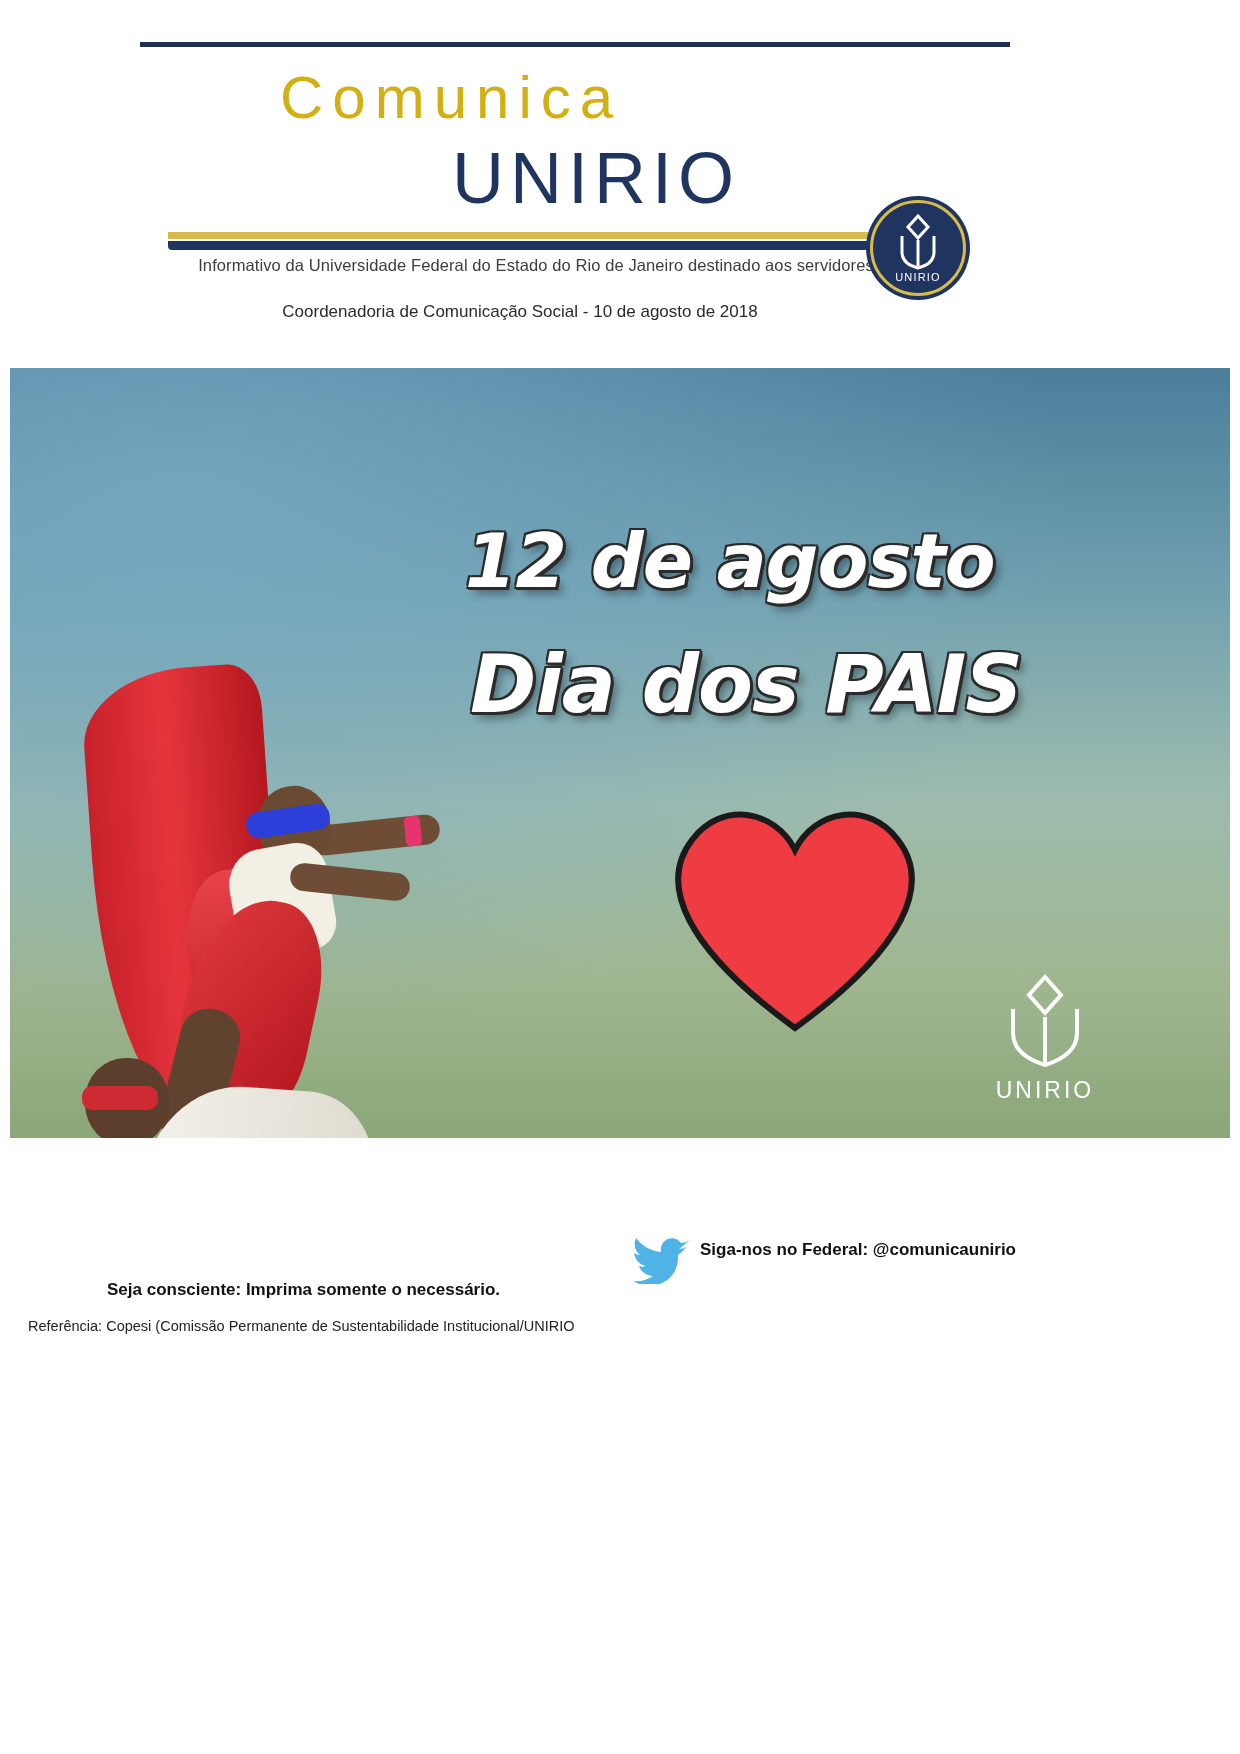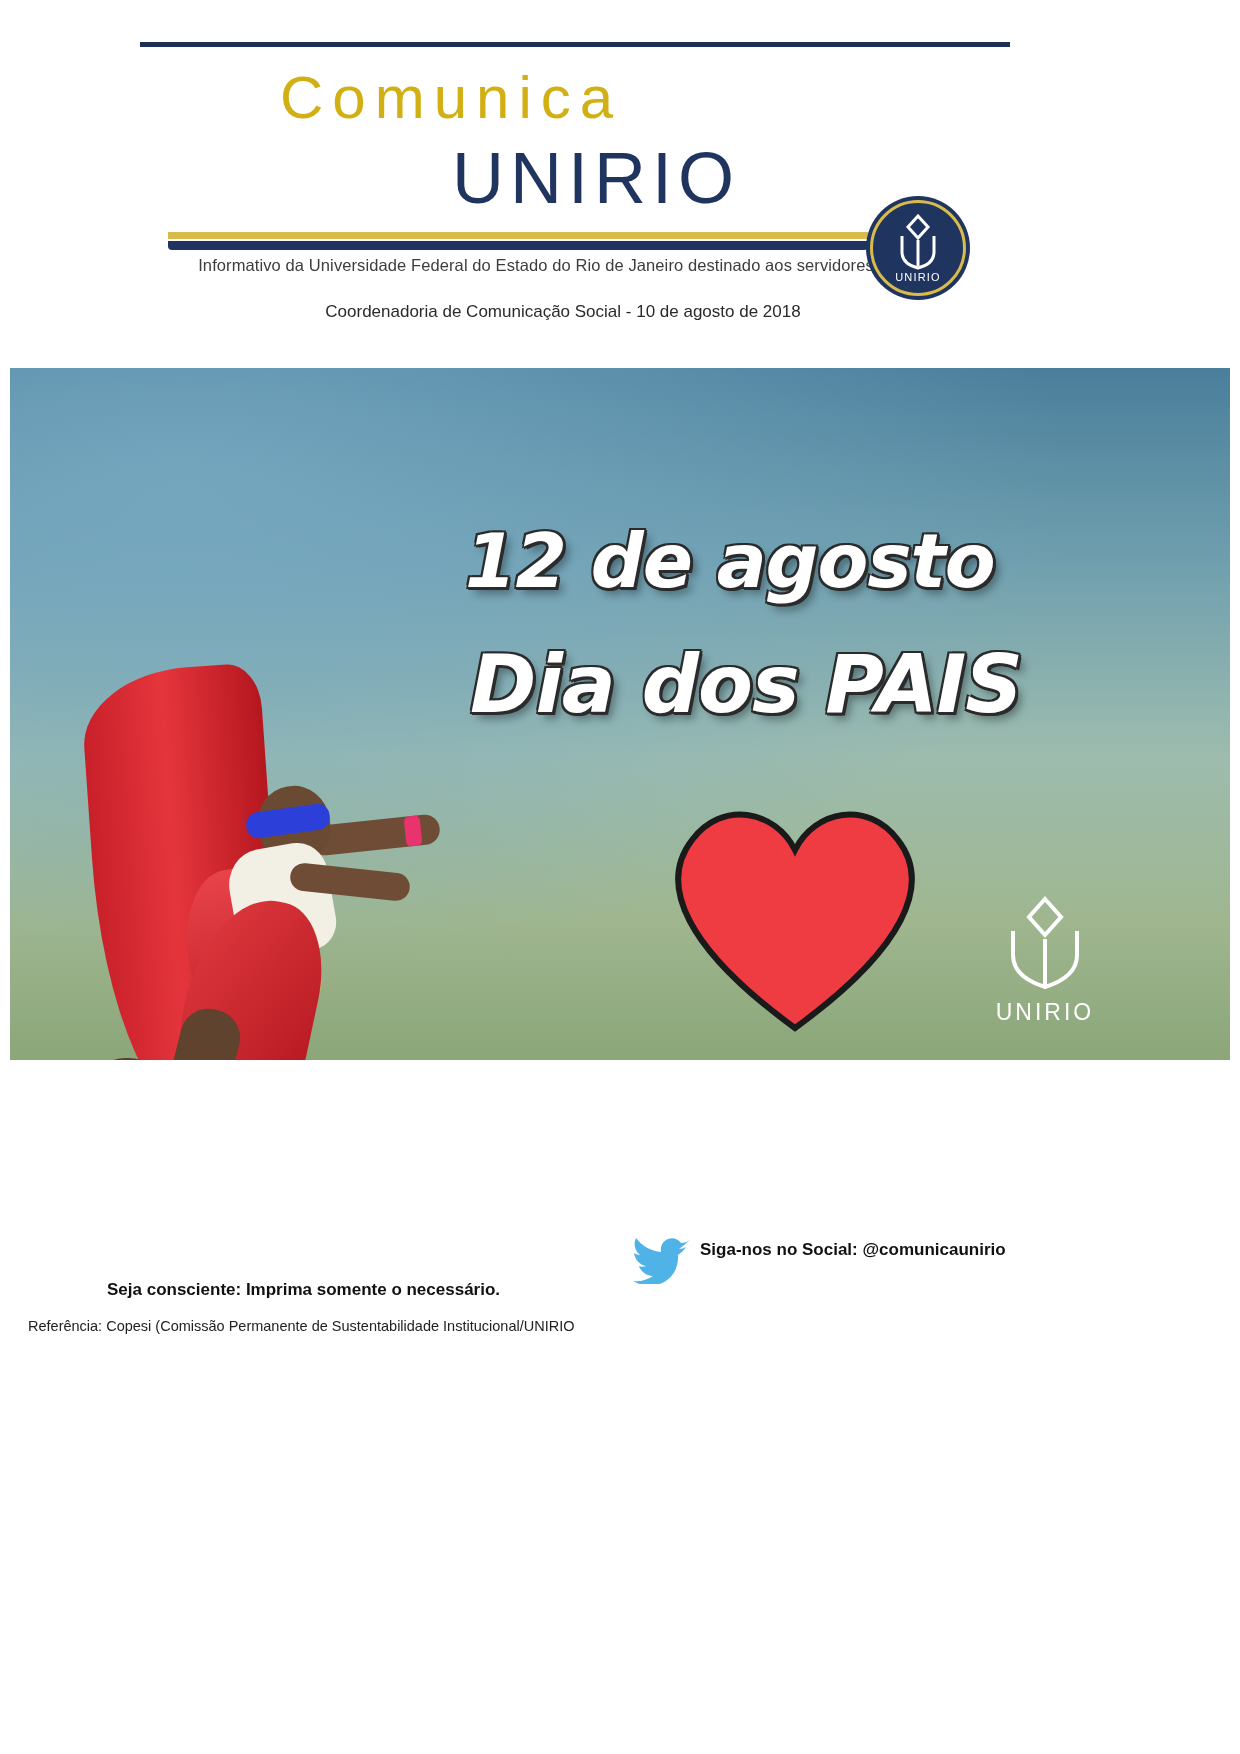--- a/index.html
+++ b/index.html
@@ -81,21 +81,20 @@
     letter-spacing: 0.1px;
   }
   .subline {
     position: absolute;
     left: 0;
     top: 302px;
     width: 1040px;
     text-align: center;
     font-size: 17px;
     color: #2a2a2a;
-    padding-left: 43px;
   }
 
   
   .seal {
     position: absolute;
     left: 866px;
     top: 196px;
     width: 104px;
     height: 104px;
   }
@@ -128,21 +127,21 @@
     top: 18px;
     transform: translateX(-50%);
   }
 
   
   .poster {
     position: absolute;
     left: 10px;
     top: 368px;
     width: 1220px;
-    height: 692px;
+    height: 770px;
     overflow: hidden;
     background: linear-gradient(to bottom, #4a7e9b 0%, #6f9fae 28%, #9dbcae 56%, #9fb68f 80%, #8ba679 100%);
   }
   .poster .sky-left {
     position: absolute;
     inset: 0;
     background: radial-gradient(ellipse at 14% 18%, rgba(120,170,195,0.85) 0%, rgba(120,170,195,0) 60%);
   }
 
   .poster-line1 {
@@ -462,18 +461,18 @@
   <div class="twitter-bird">
     <svg width="62" height="50" viewBox="0 0 62 50" aria-hidden="true">
       <path d="M60 6 C57 8 54 9 51 9 C48 5 43 3 38 5 C33 7 30 12 31 18
                C21 17 12 12 6 4 C3 10 5 17 10 21 C8 21 6 20 4 19
                C5 26 10 31 16 32 C14 33 11 33 9 32 C11 38 17 42 23 42
                C17 46 10 48 3 47 C10 51 18 53 26 51 C40 48 49 36 48 21
                C51 19 54 16 56 13 C54 14 51 15 49 15 C52 13 55 10 60 6 Z" fill="#4fb3e8"></path>
     </svg>
   </div>
 
-  <div class="twitter-line">Siga-nos no Social: @comunicaunirio</div>
+  <div class="twitter-line">Siga-nos no Federal: @comunicaunirio</div>
 
   <div class="conscious">Seja consciente:  Imprima somente o necessário.</div>
 
   <div class="reference">Referência: Copesi (Comissão Permanente de Sustentabilidade Institucional/UNIRIO</div>
 </div>
 
 </body></html>

